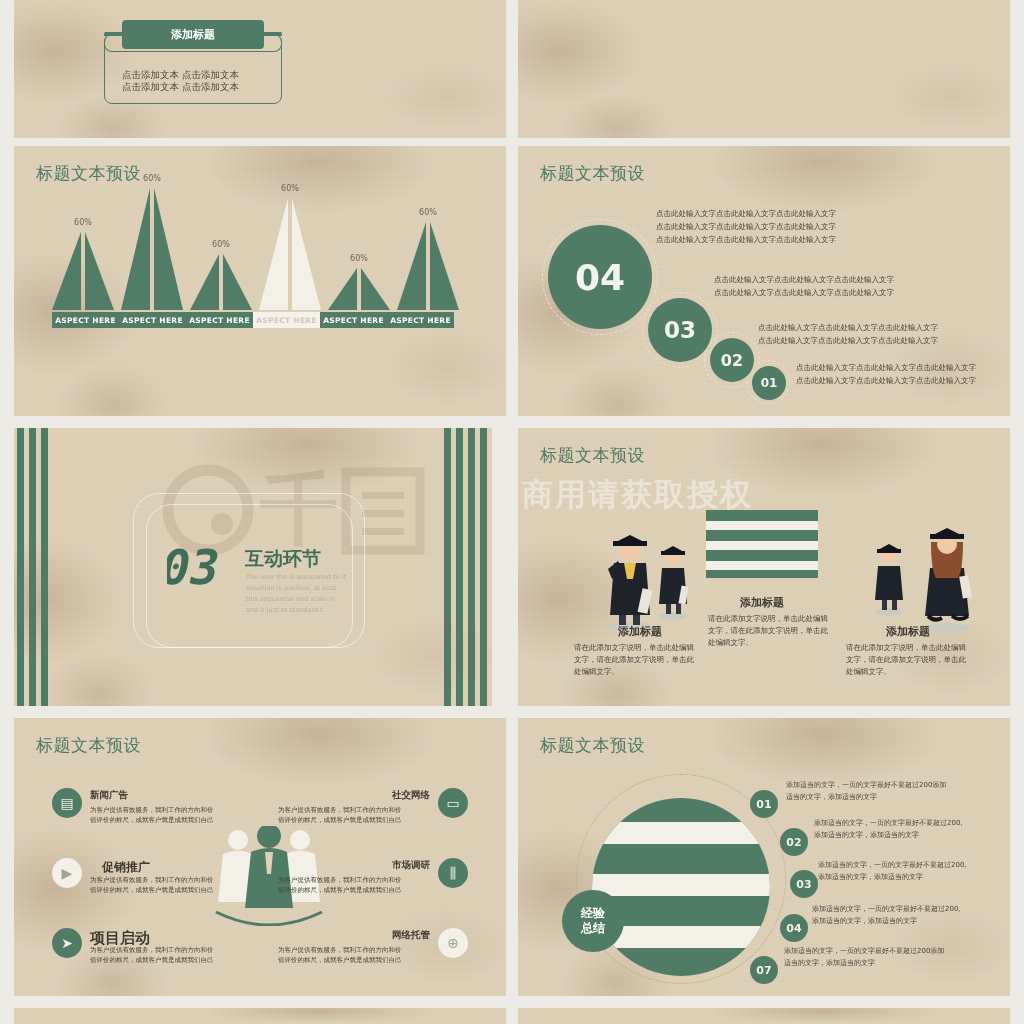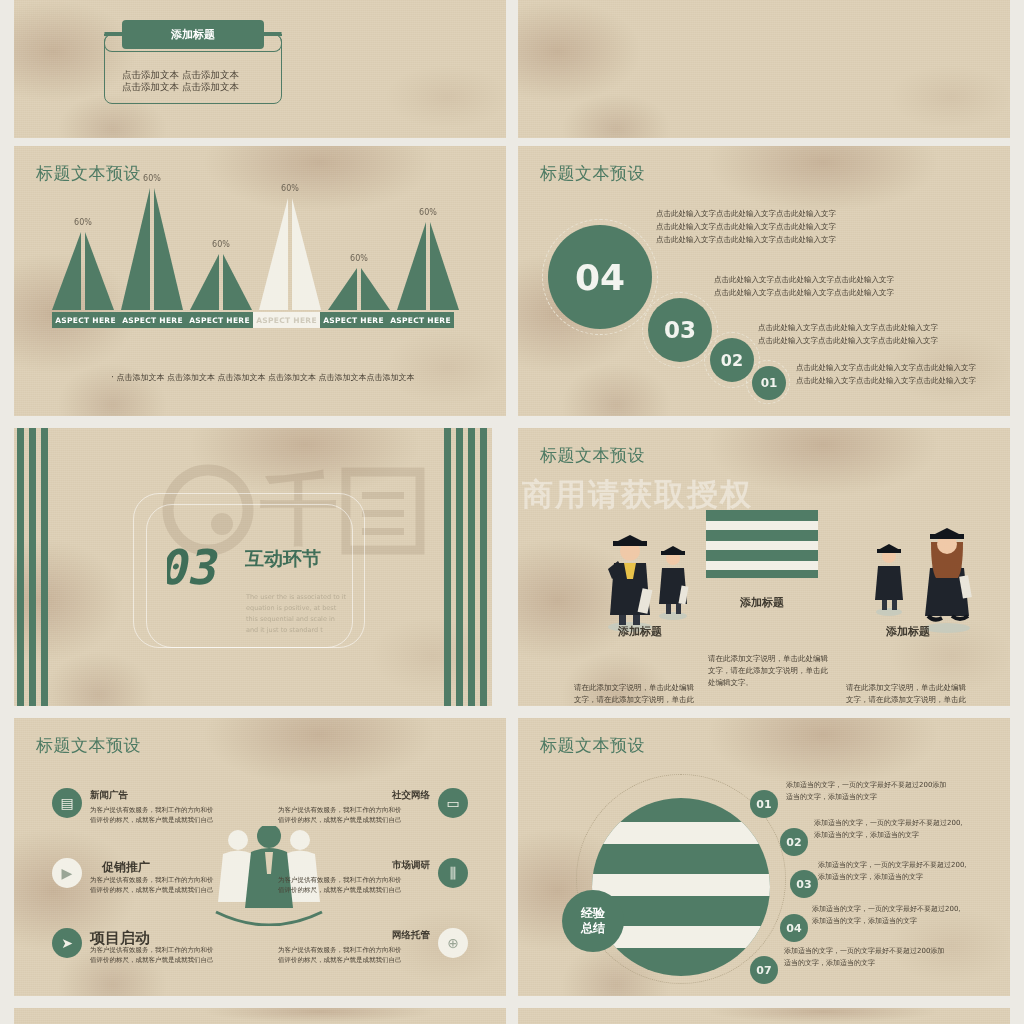--- a/index.html
+++ b/index.html
@@ -68,21 +68,21 @@
   
   .stripes{position:absolute;top:0;bottom:0;}
   .stripe{position:absolute;top:0;bottom:0;background:#507c66;}
   .rrect{position:absolute;border:1.2px solid rgba(255,255,255,.55);border-radius:26px;}
   .wm{position:absolute;pointer-events:none;}
 
   
   .flagbox{position:absolute;background:#507c66;overflow:hidden;}
   .flagstripe{position:absolute;left:0;right:0;background:#f1efe6;}
   .cap-title{position:absolute;color:#3f3a30;font-weight:bold;text-align:center;white-space:nowrap;}
-  .cap-body{position:absolute;color:#4a4236;line-height:1.6;margin-top:40px;}
+  .cap-body{position:absolute;color:#4a4236;line-height:1.6;}
 
   
   .icobtn{position:absolute;border-radius:50%;display:flex;align-items:center;justify-content:center;}
   .itm-title{position:absolute;color:#3f3a30;font-weight:bold;white-space:nowrap;}
   .itm-body{position:absolute;color:#4a4236;line-height:1.55;}
 
   
   .bigcircle{position:absolute;border-radius:50%;overflow:hidden;background:#507c66;}
   .bigstripe{position:absolute;left:0;right:0;background:#f2f0e7;}
   .dotring{position:absolute;border-radius:50%;border:1.2px dotted #b6a88c;}
@@ -173,21 +173,20 @@
           <div class="aspect-cell" style="width: 67px; height: 16px; font-size: 7.5px; background: rgb(81, 124, 102); color: rgb(255, 255, 255);">ASPECT HERE</div>
           <div class="aspect-cell" style="width: 67px; height: 16px; font-size: 7.5px; background: rgb(81, 124, 102); color: rgb(255, 255, 255);">ASPECT HERE</div>
           <div class="aspect-cell" style="width: 67px; height: 16px; font-size: 7.5px; background: rgb(81, 124, 102); color: rgb(255, 255, 255);">ASPECT HERE</div>
           <div class="aspect-cell" style="width: 67px; height: 16px; font-size: 7.5px; background: rgb(244, 242, 234); color: rgb(207, 202, 187);">ASPECT HERE</div>
           <div class="aspect-cell" style="width: 67px; height: 16px; font-size: 7.5px; background: rgb(81, 124, 102); color: rgb(255, 255, 255);">ASPECT HERE</div>
           <div class="aspect-cell" style="width: 67px; height: 16px; font-size: 7.5px; background: rgb(81, 124, 102); color: rgb(255, 255, 255);">ASPECT HERE</div>
         </div>
       </div>
 
   <div class="bullets" style="left:44px;top:226px;font-size:8px;text-align:center;width:410px;">
-    <div>·  点击添加文本   点击添加文本    点击添加文本   点击添加文本    点击添加文本点击添加文本</div>
   </div>
 </div>
 
 <div class="slide" style="left:518px;top:146px;width:492px;height:270px;">
   <div class="paper"></div>
   <div class="grain"></div>
 
   <div class="stitle" style="left:22px;top:16px;font-size:17px;">标题文本预设</div>
 
   <div class="dashring" style="left:24px;top:73px;width:116px;height:116px;"></div>
@@ -254,21 +253,21 @@
   <div class="rrect" style="left:146px;top:76px;width:207px;height:144px;"></div>
 
   <div style="position:absolute;left:168px;top:548px;"></div>
 
   <svg style="position:absolute;left:167px;top:112px;" width="88" height="52" viewBox="0 0 88 52">
     <text x="0" y="44" font-size="48" font-weight="bold" fill="#3f6e58" transform="skewX(-12)" font-family="'DejaVu Sans Mono',monospace">03</text>
   </svg>
 
   <div style="position:absolute;left:245px;top:118px;font-size:19px;font-weight:bold;color:#3f6e58;">互动环节</div>
 
-  <div style="position:absolute;left:246px;top:144px;font-size:6.5px;color:#b9ae97;line-height:1.7;margin-top:20px;">
+  <div style="position:absolute;left:246px;top:144px;font-size:6.5px;color:#b9ae97;line-height:1.7;">
     <div>The user the is associated to it</div>
     <div>equation is positive, at best</div>
     <div>this sequential and scale in</div>
     <div>and it just to standard t</div>
   </div>
 </div>
 
 <div class="slide" style="left:518px;top:428px;width:492px;height:278px;">
   <div class="paper"></div>
   <div class="grain"></div>

